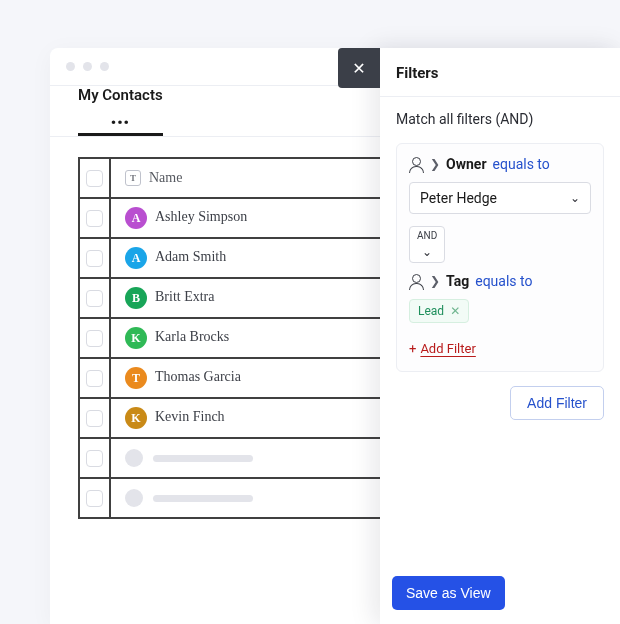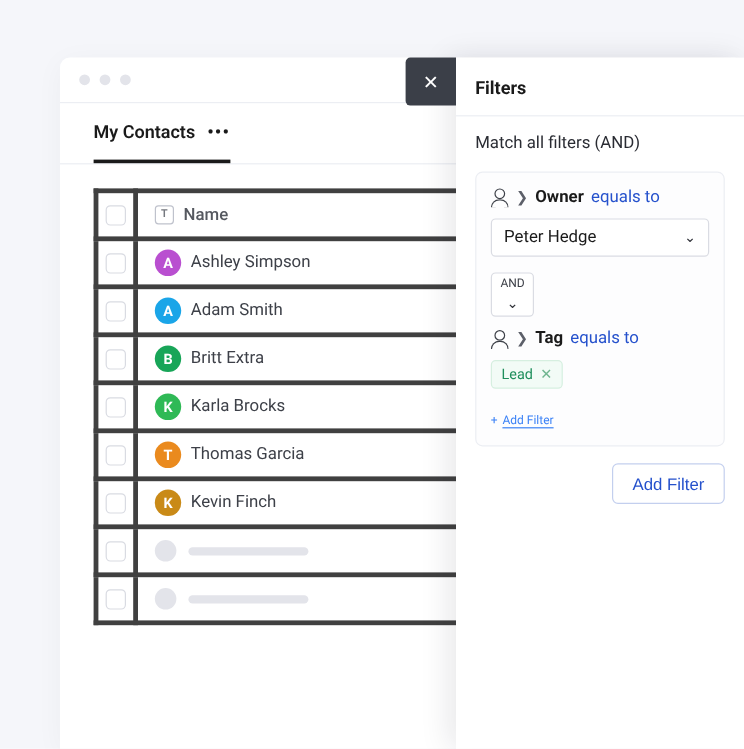--- a/index.html
+++ b/index.html
@@ -47,32 +47,34 @@
   .tab {
     display: flex;
     align-items: center;
     gap: 10px;
     height: 100%;
   }
   .tab.active {
     color: #1a1a1a;
     font-weight: 600;
     border-bottom: 3px solid #1a1a1a;
+    flex-direction: column;
   }
   .tab-menu { letter-spacing: 1px; font-weight: 700; color:#1a1a1a; }
   .table-wrap { padding: 20px 28px 0 28px; }
   table { border-collapse: collapse; width: 100%; }
   th, td {
-    border: 4px solid #404040;
+    border: 2px solid #404040;
     height: 40px;
     text-align: left;
     padding: 0 14px;
     font-size: 14px;
     color: #3d4048;
     white-space: nowrap;
+    font-family: Liberation Serif, serif;
   }
   th { color:#55585f; font-weight:500; background:#fff; }
   th:first-child, td:first-child { width: 30px; text-align:center; padding:0 6px; }
   .chk {
     width: 17px; height: 17px; border: 1.5px solid #d9dbe2; border-radius: 4px; display:inline-block; vertical-align:middle; background:#fff;
   }
   .col-icon {
     width: 16px; height: 16px; border:1.5px solid #bfc2cc; border-radius:3px; display:inline-flex; align-items:center; justify-content:center; font-size:9px; color:#75787f; margin-right:8px; vertical-align:middle; font-weight:600;
   }
   .clock-icon {
@@ -141,21 +143,21 @@
     border:1px solid #dadce3; border-radius:4px; height:32px; display:flex; align-items:center; justify-content:space-between; padding:0 10px; font-size:14px; background:#fff;gap:20px;
   }
   .chev { font-size:12px; color:#303239; }
   .and-pill {
     display:inline-flex; align-items:center; gap:4px; border:1px solid #dadce3; border-radius:4px; font-size:10px; padding:3px 7px; color:#3d4048; margin:-2px 0 10px 0; background:#fff;flex-direction:column;
   }
   .tag-chip {
     display:inline-flex; align-items:center; gap:6px; border:1px solid #d6efe0; background:#f2fbf6; color:#1f8f5c; font-size:12px; border-radius:4px; padding:4px 8px;
   }
   .tag-x { color:#6fb58f; font-size:12px; }
-  .add-filter-link { font-size:10px; color:#3b82f6; text-decoration: underline; text-underline-offset:3px; margin-top:4px; display:inline-block;}
+  .add-filter-link { font-size:13px; color:#b91c1c; text-decoration: underline; text-underline-offset:3px; margin-top:4px; display:inline-block;}
   .add-filter-link .plus { text-decoration:none; display:inline-block; margin-right:4px;}
   .add-filter-btn {
     display:block; margin:14px 0 0 auto; border:1px solid #c3cfee; color:#2551cc; background:#fff; border-radius:5px; padding:8px 16px; font-size:14px; font-weight:500;
   }
   .save-view-btn {
     position:absolute; left:12px; bottom:14px;
     background:#2551e6; color:#fff; border:none; border-radius:5px; padding:9px 14px; font-size:14px; font-weight:500;
   }
   .filter-label { font-weight:700; color:#1a1a1a; }
 </style>
@@ -274,13 +276,14 @@
         <span class="tag-x">✕</span>
       </div>
 
       <div style="height:14px"></div>
       <a class="add-filter-link"><span class="plus">+</span><span>Add Filter</span></a>
     </div>
 
     <button class="add-filter-btn">Add Filter</button>
   </div>
 
+  <button class="save-view-btn">Save as View</button>
 </div>
 
 </body></html>

